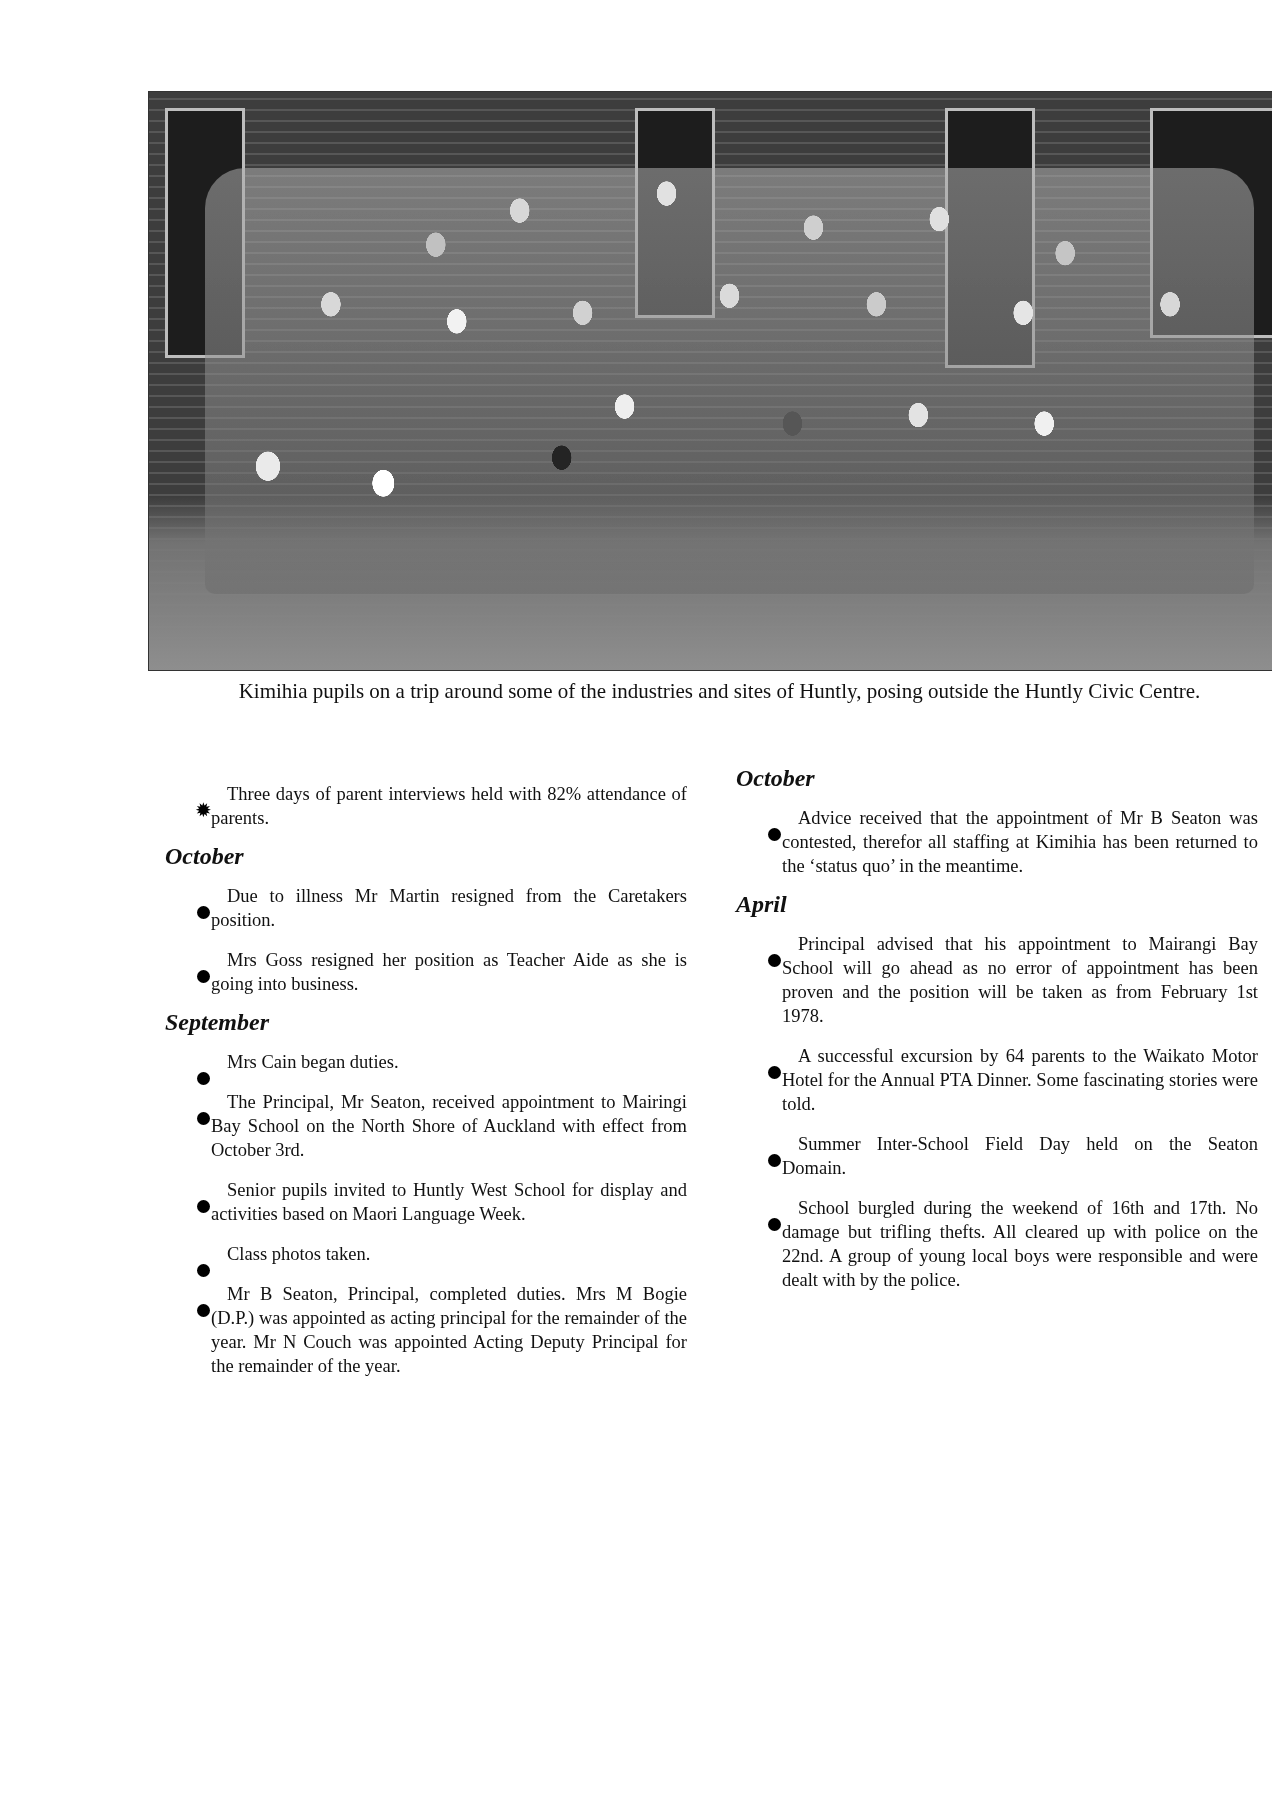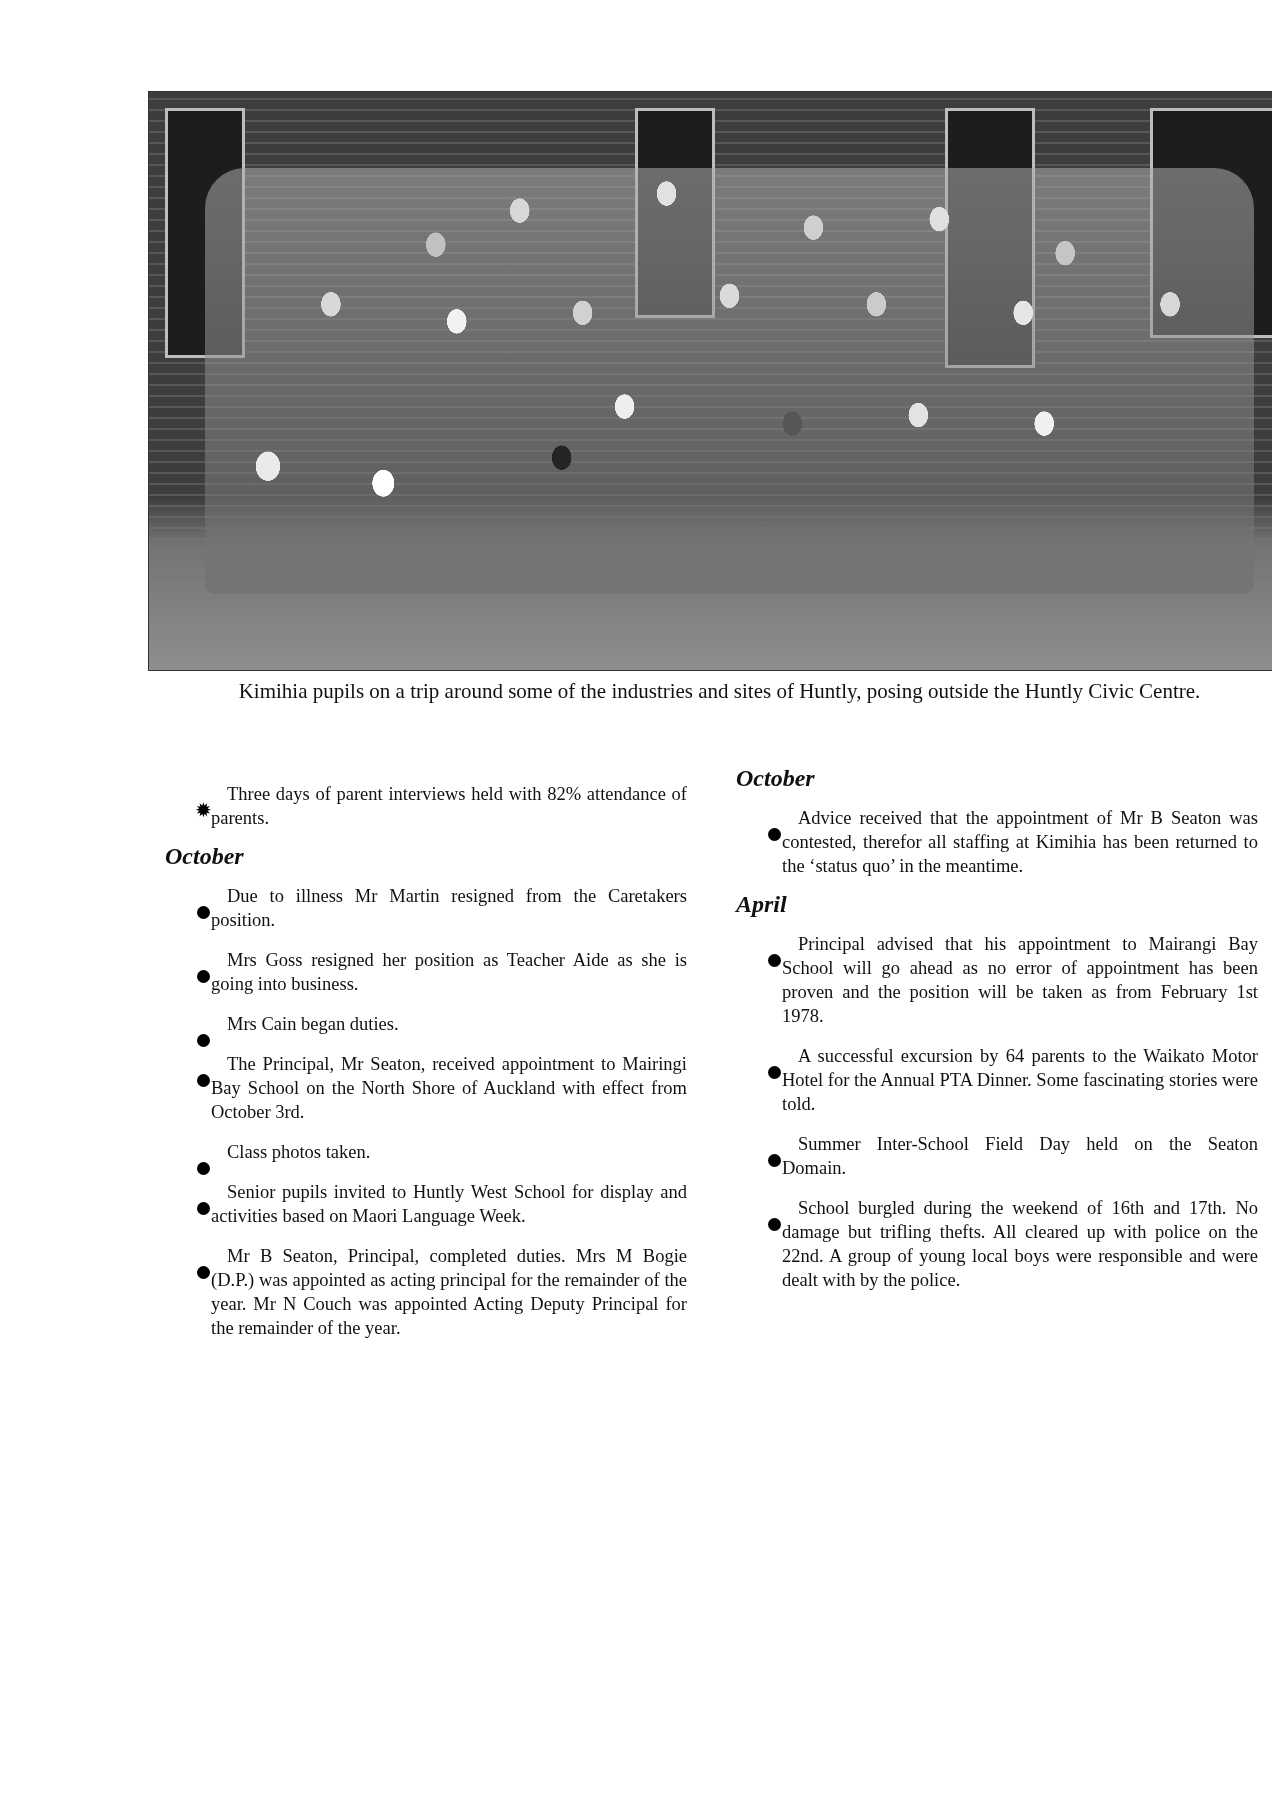--- a/index.html
+++ b/index.html
@@ -87,35 +87,36 @@
   <div class="month">October</div>
   <div class="item">
     <span class="bullet"></span>
     <span>Due to illness Mr Martin resigned from the Caretakers position.</span>
   </div>
   <div class="item">
     <span class="bullet"></span>
     <span>Mrs Goss resigned her position as Teacher Aide as she is going into business.</span>
   </div>
 
+  <div class="month">September</div>
   <div class="item">
     <span class="bullet"></span>
     <span>Mrs Cain began duties.</span>
   </div>
   <div class="item">
     <span class="bullet"></span>
     <span>The Principal, Mr Seaton, received appointment to Mairingi Bay School on the North Shore of Auckland with effect from October 3rd.</span>
   </div>
   <div class="item">
     <span class="bullet"></span>
-    <span>Class photos taken.</span>
+    <span>Senior pupils invited to Huntly West School for display and activities based on Maori Language Week.</span>
   </div>
   <div class="item">
     <span class="bullet"></span>
-    <span>Senior pupils invited to Huntly West School for display and activities based on Maori Language Week.</span>
+    <span>Class photos taken.</span>
   </div>
   <div class="item">
     <span class="bullet"></span>
     <span>Mr B Seaton, Principal, completed duties. Mrs M Bogie (D.P.) was appointed as acting principal for the remainder of the year. Mr N Couch was appointed Acting Deputy Principal for the remainder of the year.</span>
   </div>
 </div>
 
 <div class="col right">
   <div class="month">October</div>
   <div class="item">

